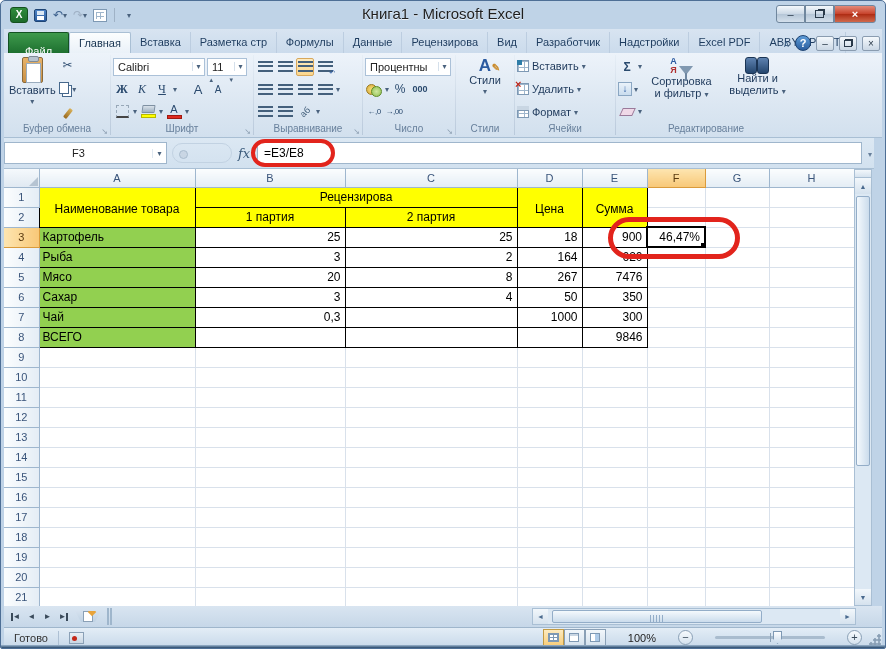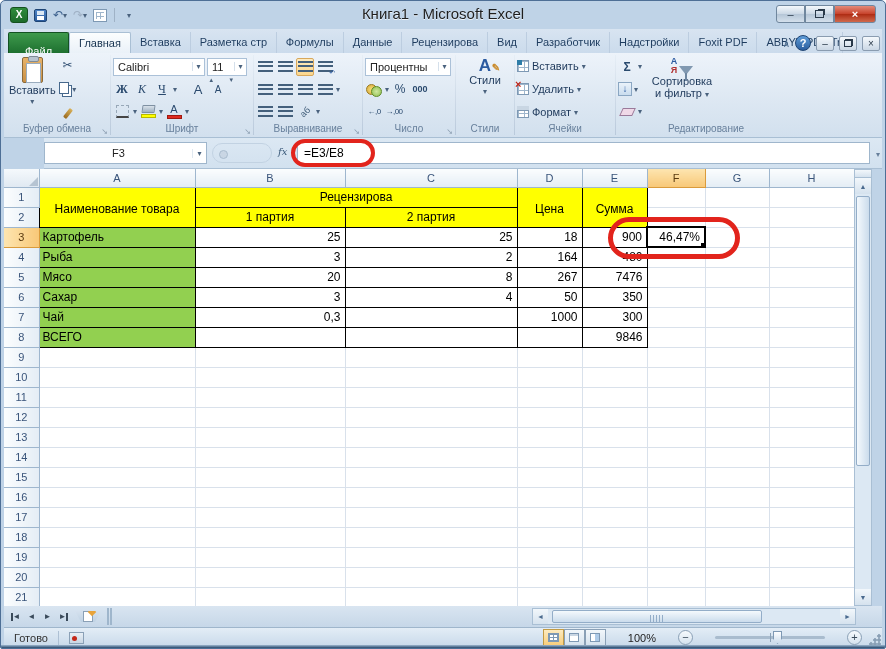--- a/index.html
+++ b/index.html
@@ -90,27 +90,27 @@
   .sortletters{display:flex;flex-direction:column;font-size:9px;font-weight:bold;line-height:9px;}
   .sortletters .la{color:#2B5AA0;}.sortletters .lya{color:#B03030;}
   .funnel{width:0;height:0;border-left:7px solid transparent;border-right:7px solid transparent;border-top:9px solid #8098B0;position:relative;}
   .funnel:after{content:"";position:absolute;left:-1px;top:-2px;width:2px;height:8px;background:#6E86A0;}
   .binoc{position:relative;width:24px;height:15px;}
   .binoc:before,.binoc:after{content:"";position:absolute;top:0;width:10px;height:15px;background:linear-gradient(#5E82B0,#24466E);border-radius:3px;border:1px solid #1A3454;}
   .binoc:before{left:0;}.binoc:after{right:0;}
   .twoline{font-size:11px;line-height:12px;color:#1E395B;text-align:center;}
 
   
-  .fbar{position:absolute;left:3px;right:3px;top:137px;height:31px;background:linear-gradient(#DCE8F3,#D2E1EF);border-bottom:1px solid #A9BFD4;margin-left:40px;}
+  .fbar{position:absolute;left:3px;right:11px;top:137px;height:31px;background:linear-gradient(#DCE8F3,#D2E1EF);border-bottom:1px solid #A9BFD4;}
   .namebox{position:absolute;left:0;top:4px;width:163px;height:22px;background:#fff;border:1px solid #9FB6CC;display:flex;align-items:center;}
   .namebox .nb{flex:1;text-align:center;font-size:11px;color:#222;}
   .namebox .nbdd{width:14px;text-align:center;font-size:8px;color:#4A627E;border-left:1px solid #E0E8F0;}
   .pill{position:absolute;left:168px;top:5px;width:60px;height:20px;border:1px solid #C2D2E2;border-radius:10px;}
   .pill:before{content:"";position:absolute;left:6px;top:6px;width:7px;height:7px;border-radius:50%;background:#C9D6E4;border:1px solid #A9BCCE;}
-  .fx{position:absolute;left:234px;top:8px;font-family:"DejaVu Serif",serif;font-style:italic;font-size:10px;color:#3A5A7A;}
+  .fx{position:absolute;left:234px;top:8px;font-family:"DejaVu Serif",serif;font-style:italic;font-size:13px;color:#3A5A7A;}
   .ffield{position:absolute;left:253px;top:4px;right:12px;height:22px;background:#fff;border:1px solid #9FB6CC;font-size:12px;color:#000;line-height:20px;padding-left:6px;}
   .fexp{position:absolute;right:2px;top:12px;font-size:8px;color:#68809C;}
   .oval{position:absolute;border:4px solid #E2241C;border-radius:14px;pointer-events:none;}
   .oval.fo{left:247px;top:1px;width:84px;height:28px;}
 
   
   .gridband{position:absolute;left:3px;top:168px;width:880px;height:437px;background:#BFD3E7;overflow:hidden;}
   table.sheet{border-collapse:collapse;table-layout:fixed;background:#fff;}
   table.sheet td,table.sheet th{overflow:hidden;white-space:nowrap;font-weight:normal;}
   tr.hdr{height:18px;}
@@ -230,21 +230,21 @@
         <div class="rtab file">Файл</div>
         <div class="rtab active">Главная</div>
         <div class="rtab">Вставка</div>
         <div class="rtab">Разметка стр</div>
         <div class="rtab">Формулы</div>
         <div class="rtab">Данные</div>
         <div class="rtab">Рецензирова</div>
         <div class="rtab">Вид</div>
         <div class="rtab">Разработчик</div>
         <div class="rtab">Надстройки</div>
-        <div class="rtab">Foxit PDF</div>
+        <div class="rtab">Excel PDF</div>
         <div class="rtab">ABBYY PDF Tr</div>
       </div>
     <div class="tr-icons">
       <span class="collapse">∧</span>
       <span class="helpbtn">?</span>
       <span class="wbtn2">
           <span>–</span>
         </span>
       <span class="wbtn2">
           <span class="rbox2"></span>
@@ -471,20 +471,24 @@
         </div>
         <div class="bigbtn" style="width:80px;">
           <span class="sortic">
             <span class="sortletters">
                 <span class="la">А</span>
                 <span class="lya">Я</span>
               </span>
             <span class="funnel"></span>
           </span>
           <span class="twoline"><span>Сортировка</span><br><span>и фильтр</span> <span class="dd">▾</span></span>
+        </div>
+        <div class="bigbtn" style="width:74px;">
+          <span class="binoc"></span>
+          <span class="twoline"><span>Найти и</span><br><span>выделить</span> <span class="dd">▾</span></span>
         </div>
       </div>
       <div class="glabel">Редактирование</div>
     </div>
   </div>
 
   <div class="fbar">
     <div class="namebox">
       <span class="nb">F3</span>
       <span class="nbdd">▾</span>
@@ -550,21 +554,21 @@
               <td class="selcell num">46,47%</td>
               <td class="e"></td>
               <td class="e"></td>
             </tr>
             <tr class="r">
               <th class="rh">4</th>
               <td class="g">Рыба</td>
               <td class="d num">3</td>
               <td class="d num">2</td>
               <td class="d num">164</td>
-              <td class="d num">480</td>
+              <td class="d num">620</td>
               <td class="e"></td>
               <td class="e"></td>
               <td class="e"></td>
             </tr>
             <tr class="r">
               <th class="rh">5</th>
               <td class="g">Мясо</td>
               <td class="d num">20</td>
               <td class="d num">8</td>
               <td class="d num">267</td>

